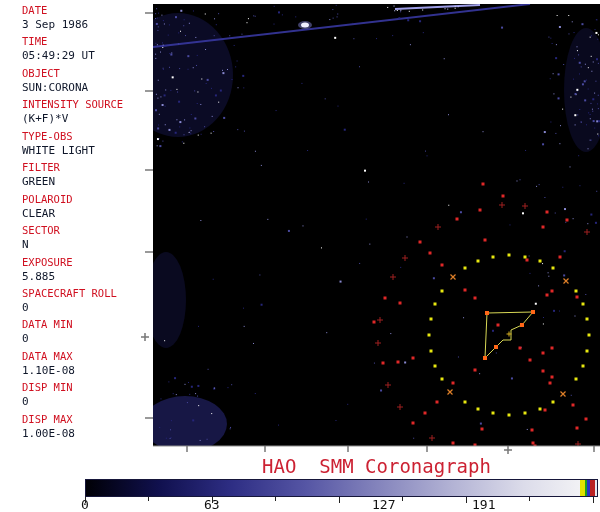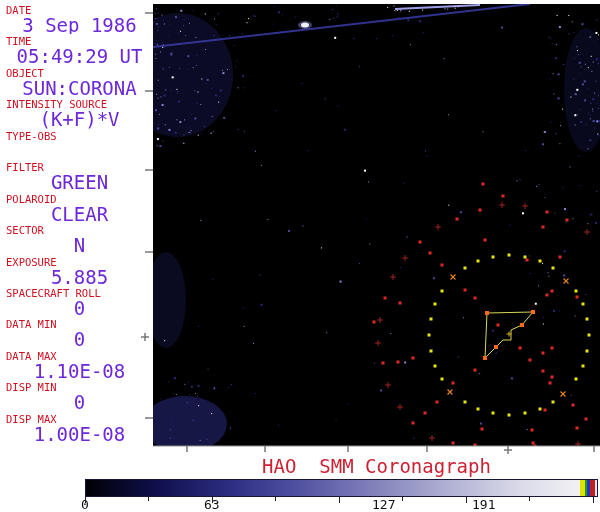--- a/index.html
+++ b/index.html
@@ -1,23 +1,23 @@
 <!DOCTYPE html>
 <html><head>
 <meta charset="utf-8">
 <style>
   html,body{margin:0;padding:0;background:#ffffff;}
   .screen{position:relative;width:600px;height:512px;background:#ffffff;overflow:hidden;
           font-family:"DejaVu Sans Mono", monospace;}
   
   .sidebar{position:absolute;left:0;top:0;width:153px;height:450px;background:#ffffff;
            padding-top:3px;box-sizing:border-box;}
-  .pair{height:31.45px;padding-left:6px;overflow:hidden;}
+  .pair{height:31.45px;padding-left:22px;overflow:hidden;}
   .pair .label{font-size:10.5px;line-height:14px;color:#d01020;letter-spacing:0px;white-space:pre;}
-  .pair .value{font-size:19px;line-height:16px;color:#6d28d9;white-space:pre;text-align:center;}
+  .pair .value{font-size:11px;line-height:16px;color:#0f172a;white-space:pre;}
   
   .image-area{position:absolute;left:153px;top:4px;width:447px;height:442px;background:#000000;}
   .image-area svg{display:block;}
   
   .overlay{position:absolute;left:0;top:0;pointer-events:none;}
   
   .footer-title{position:absolute;left:153px;top:455px;width:447px;text-align:center;
                 font-size:19px;color:#cc2233;white-space:pre;}
   .colorbar{position:absolute;left:85px;top:479px;width:511px;height:16px;
             border:1px solid #16163a;box-sizing:content-box;}
@@ -42,20 +42,21 @@
     <div class="pair">
       <div class="label">OBJECT</div>
       <div class="value">SUN:CORONA</div>
     </div>
     <div class="pair">
       <div class="label">INTENSITY SOURCE</div>
       <div class="value">(K+F)*V</div>
     </div>
     <div class="pair">
       <div class="label">TYPE-OBS</div>
+      <div class="value">WHITE LIGHT</div>
     </div>
     <div class="pair">
       <div class="label">FILTER</div>
       <div class="value">GREEN</div>
     </div>
     <div class="pair">
       <div class="label">POLAROID</div>
       <div class="value">CLEAR</div>
     </div>
     <div class="pair">

